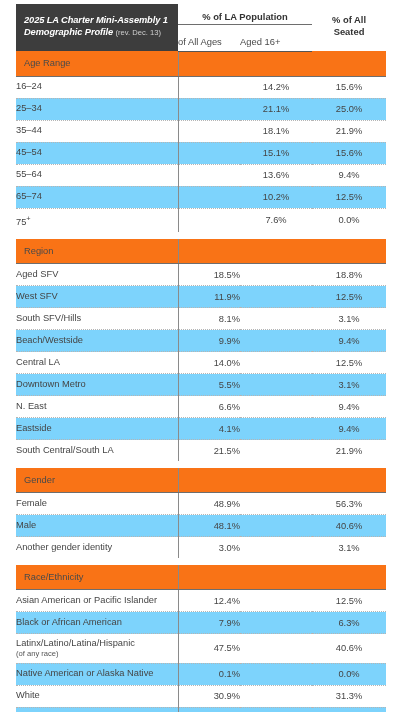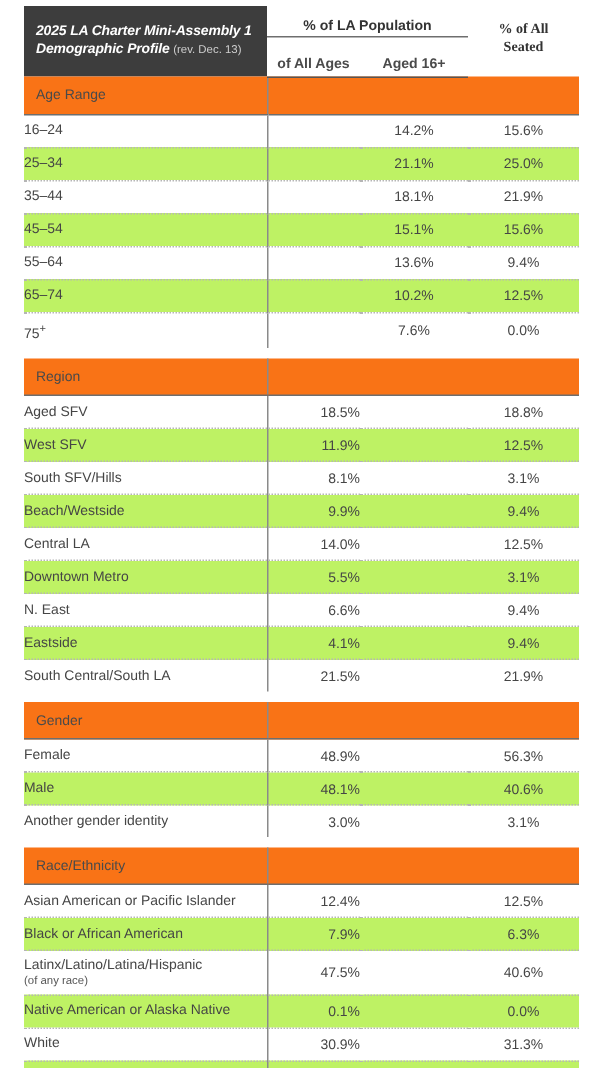--- a/index.html
+++ b/index.html
@@ -69,27 +69,26 @@
     margin-left: 16px;
   }
   .hdr-seated-cell {
     text-align: center;
     vertical-align: middle;
     font-size: 9.4px;
     font-weight: bold;
     color: #333;
     line-height: 12px;
     padding: 0 0 3px 0;
-    font-family: Liberation Serif, serif;
   }
   .hdr-sub-cell {
-    text-align: center;
+    text-align: left;
     vertical-align: bottom;
     font-size: 9.4px;
-    font-weight: bold;
+    font-weight: normal;
     color: #4a4a4a;
     padding: 2px 0 4px 0;
     border-bottom: 1.6px solid #555;
   }
 
   
   tr.section-row td {
     background: #f97316;
     font-size: 9.3px;
     color: #4a4a4a;
@@ -109,21 +108,21 @@
 
   
   tr.data-row td {
     font-size: 9.3px;
     color: #454545;
     padding: 4px 0 4px 0;
     border-bottom: 1px dotted #b5b5b5;
     height: 13px;
     vertical-align: middle;
   }
-  tr.data-row.alt td { background: #bef264; }
+  tr.data-row.alt td { background: #7dd3fc; }
   tr.data-row.last td { border-bottom: none; }
 
   td.lbl {
     padding-left: 8px;
     padding-right: 6px;
     line-height: 11.5px;
   }
   td.val {
     text-align: center;
     color: #4a4a4a;

